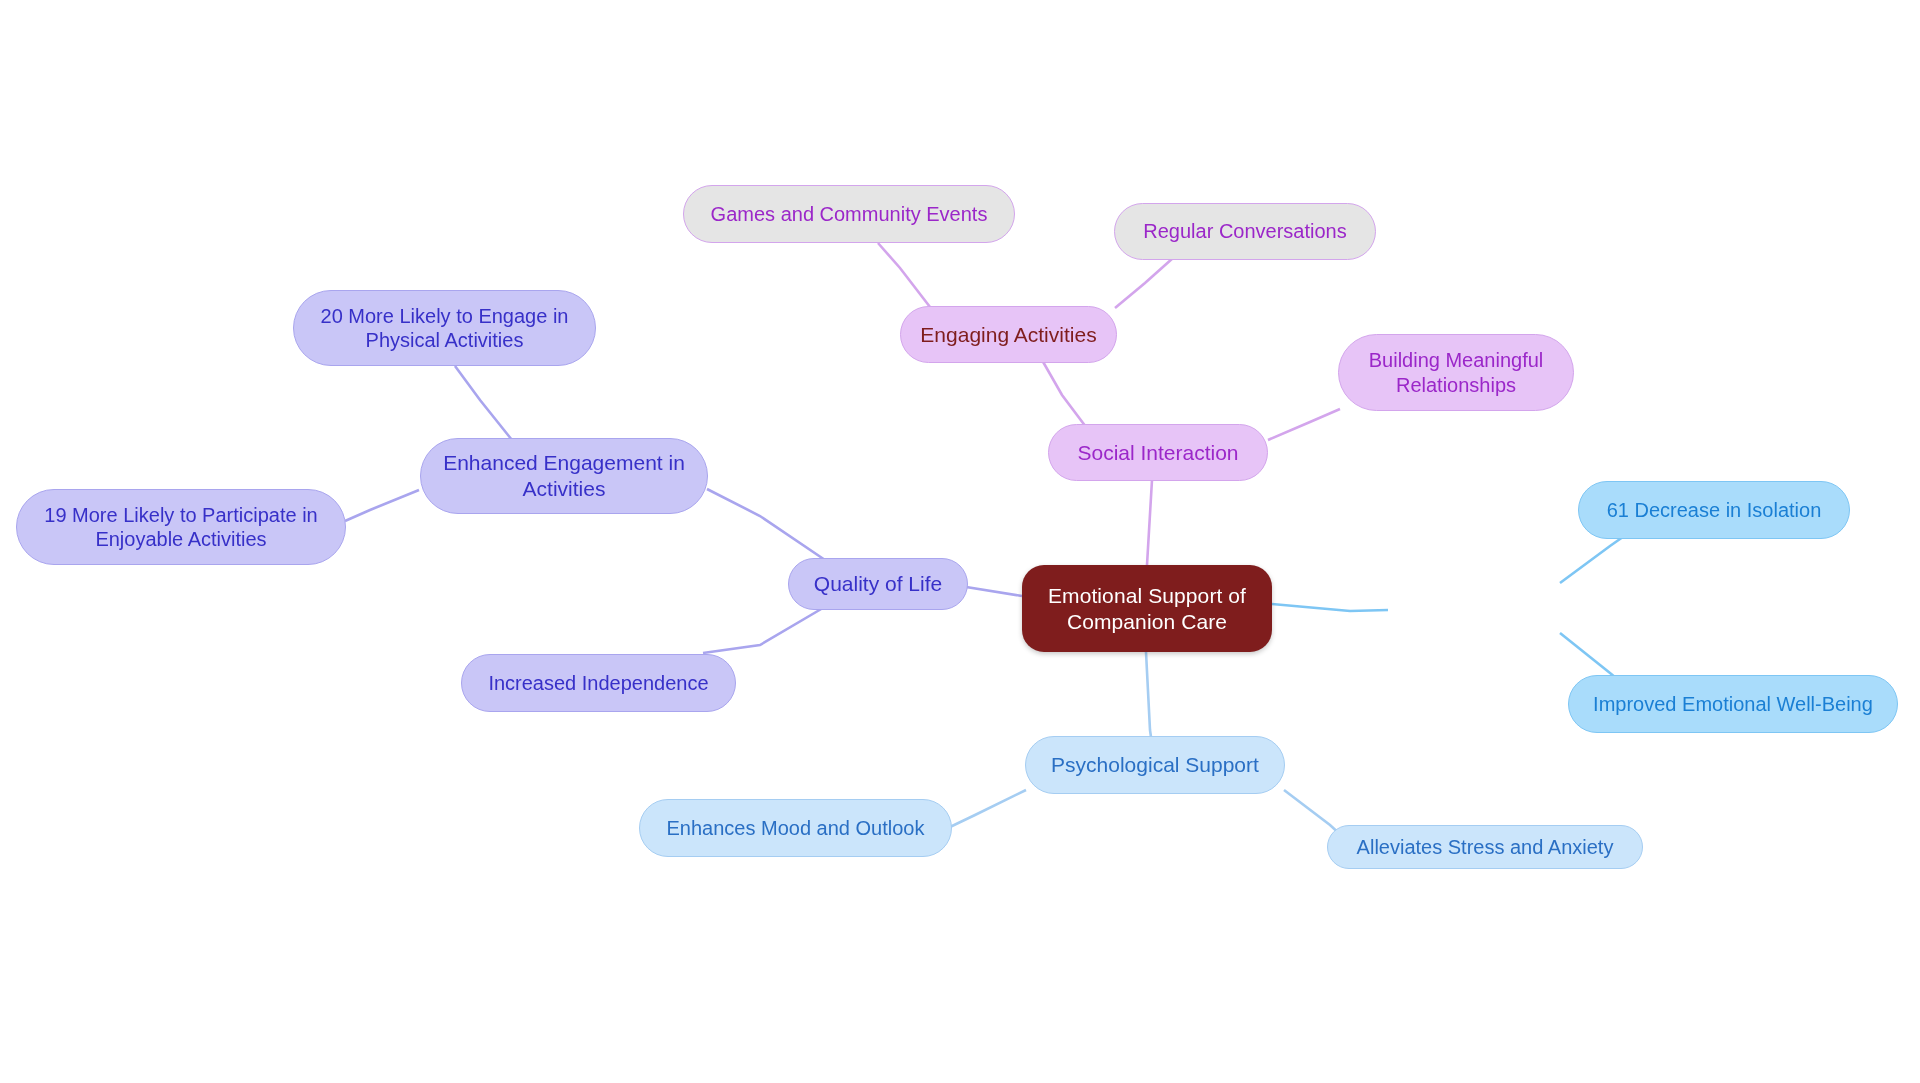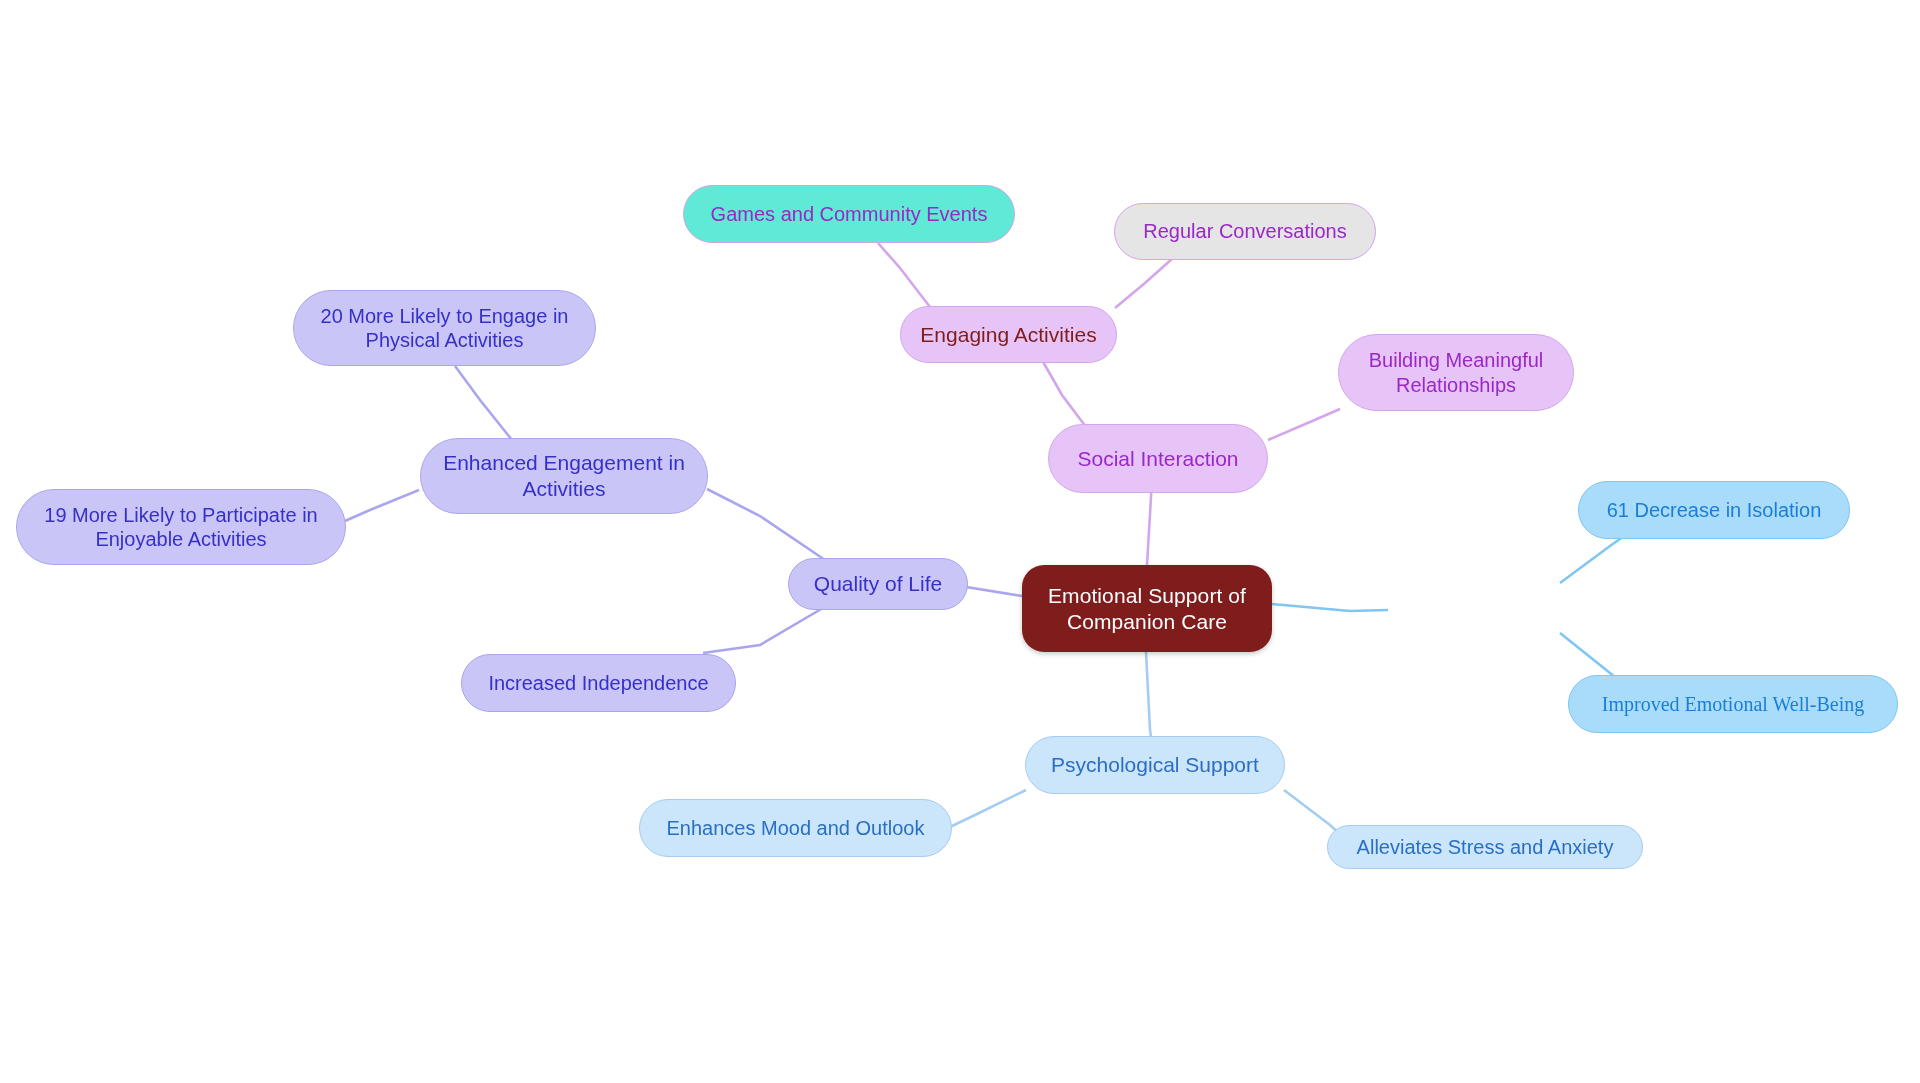--- a/index.html
+++ b/index.html
@@ -89,42 +89,42 @@
 
     <path d="M 512 440 L 480 400 L 455 366" fill="none" stroke="#a9a5ee" stroke-width="2.6"></path>
 
     <path d="M 419 490 L 370 510 L 345 521" fill="none" stroke="#a9a5ee" stroke-width="2.6"></path>
   </svg>
 
   <div class="node root" style="left:1022px; top:565px; width:250px; height:87px;
               background:#7f1d1d; color:#ffffff;">Emotional Support of
 Companion Care</div>
 
-  <div class="node branch" style="left:1048px; top:424px; width:220px; height:69px;
+  <div class="node branch" style="left:1048px; top:424px; width:220px; height:57px;
               background:#e7c4f7; border-color:#d3a5ec; color:#9b27c9;">Social Interaction</div>
 
   <div class="node branch" style="left:900px; top:306px; width:217px; height:57px;
               background:#e7c4f7; border-color:#d3a5ec; color:#7f1d1d;">Engaging Activities</div>
 
   <div class="node leaf" style="left:683px; top:185px; width:332px; height:58px;
-              background:#5eead4; border-color:#d3a5ec; color:#9b27c9;">Games and Community Events</div>
+              background:#e5e5e5; border-color:#d3a5ec; color:#9b27c9;">Games and Community Events</div>
 
   <div class="node leaf" style="left:1114px; top:203px; width:262px; height:57px;
               background:#e5e5e5; border-color:#d3a5ec; color:#9b27c9;">Regular Conversations</div>
 
   <div class="node leaf" style="left:1338px; top:334px; width:236px; height:77px;
               background:#e7c4f7; border-color:#d3a5ec; color:#9b27c9;">Building Meaningful
 Relationships</div>
 
 
   <div class="node leaf" style="left:1578px; top:481px; width:272px; height:58px;
               background:#a9dcfb; border-color:#7ec6f4; color:#1a7fd4;">61 Decrease in Isolation</div>
 
   <div class="node leaf" style="left:1568px; top:675px; width:330px; height:58px;
-              background:#a9dcfb; border-color:#7ec6f4; color:#1a7fd4;font-family:Liberation Serif, serif;">Improved Emotional Well-Being</div>
+              background:#a9dcfb; border-color:#7ec6f4; color:#1a7fd4;">Improved Emotional Well-Being</div>
 
   <div class="node branch" style="left:1025px; top:736px; width:260px; height:58px;
               background:#cbe5fb; border-color:#a5cdf2; color:#2a6fc4;">Psychological Support</div>
 
   <div class="node leaf" style="left:639px; top:799px; width:313px; height:58px;
               background:#cbe5fb; border-color:#a5cdf2; color:#2a6fc4;">Enhances Mood and Outlook</div>
 
   <div class="node leaf" style="left:1327px; top:825px; width:316px; height:44px;
               background:#cbe5fb; border-color:#a5cdf2; color:#2a6fc4;">Alleviates Stress and Anxiety</div>
 

